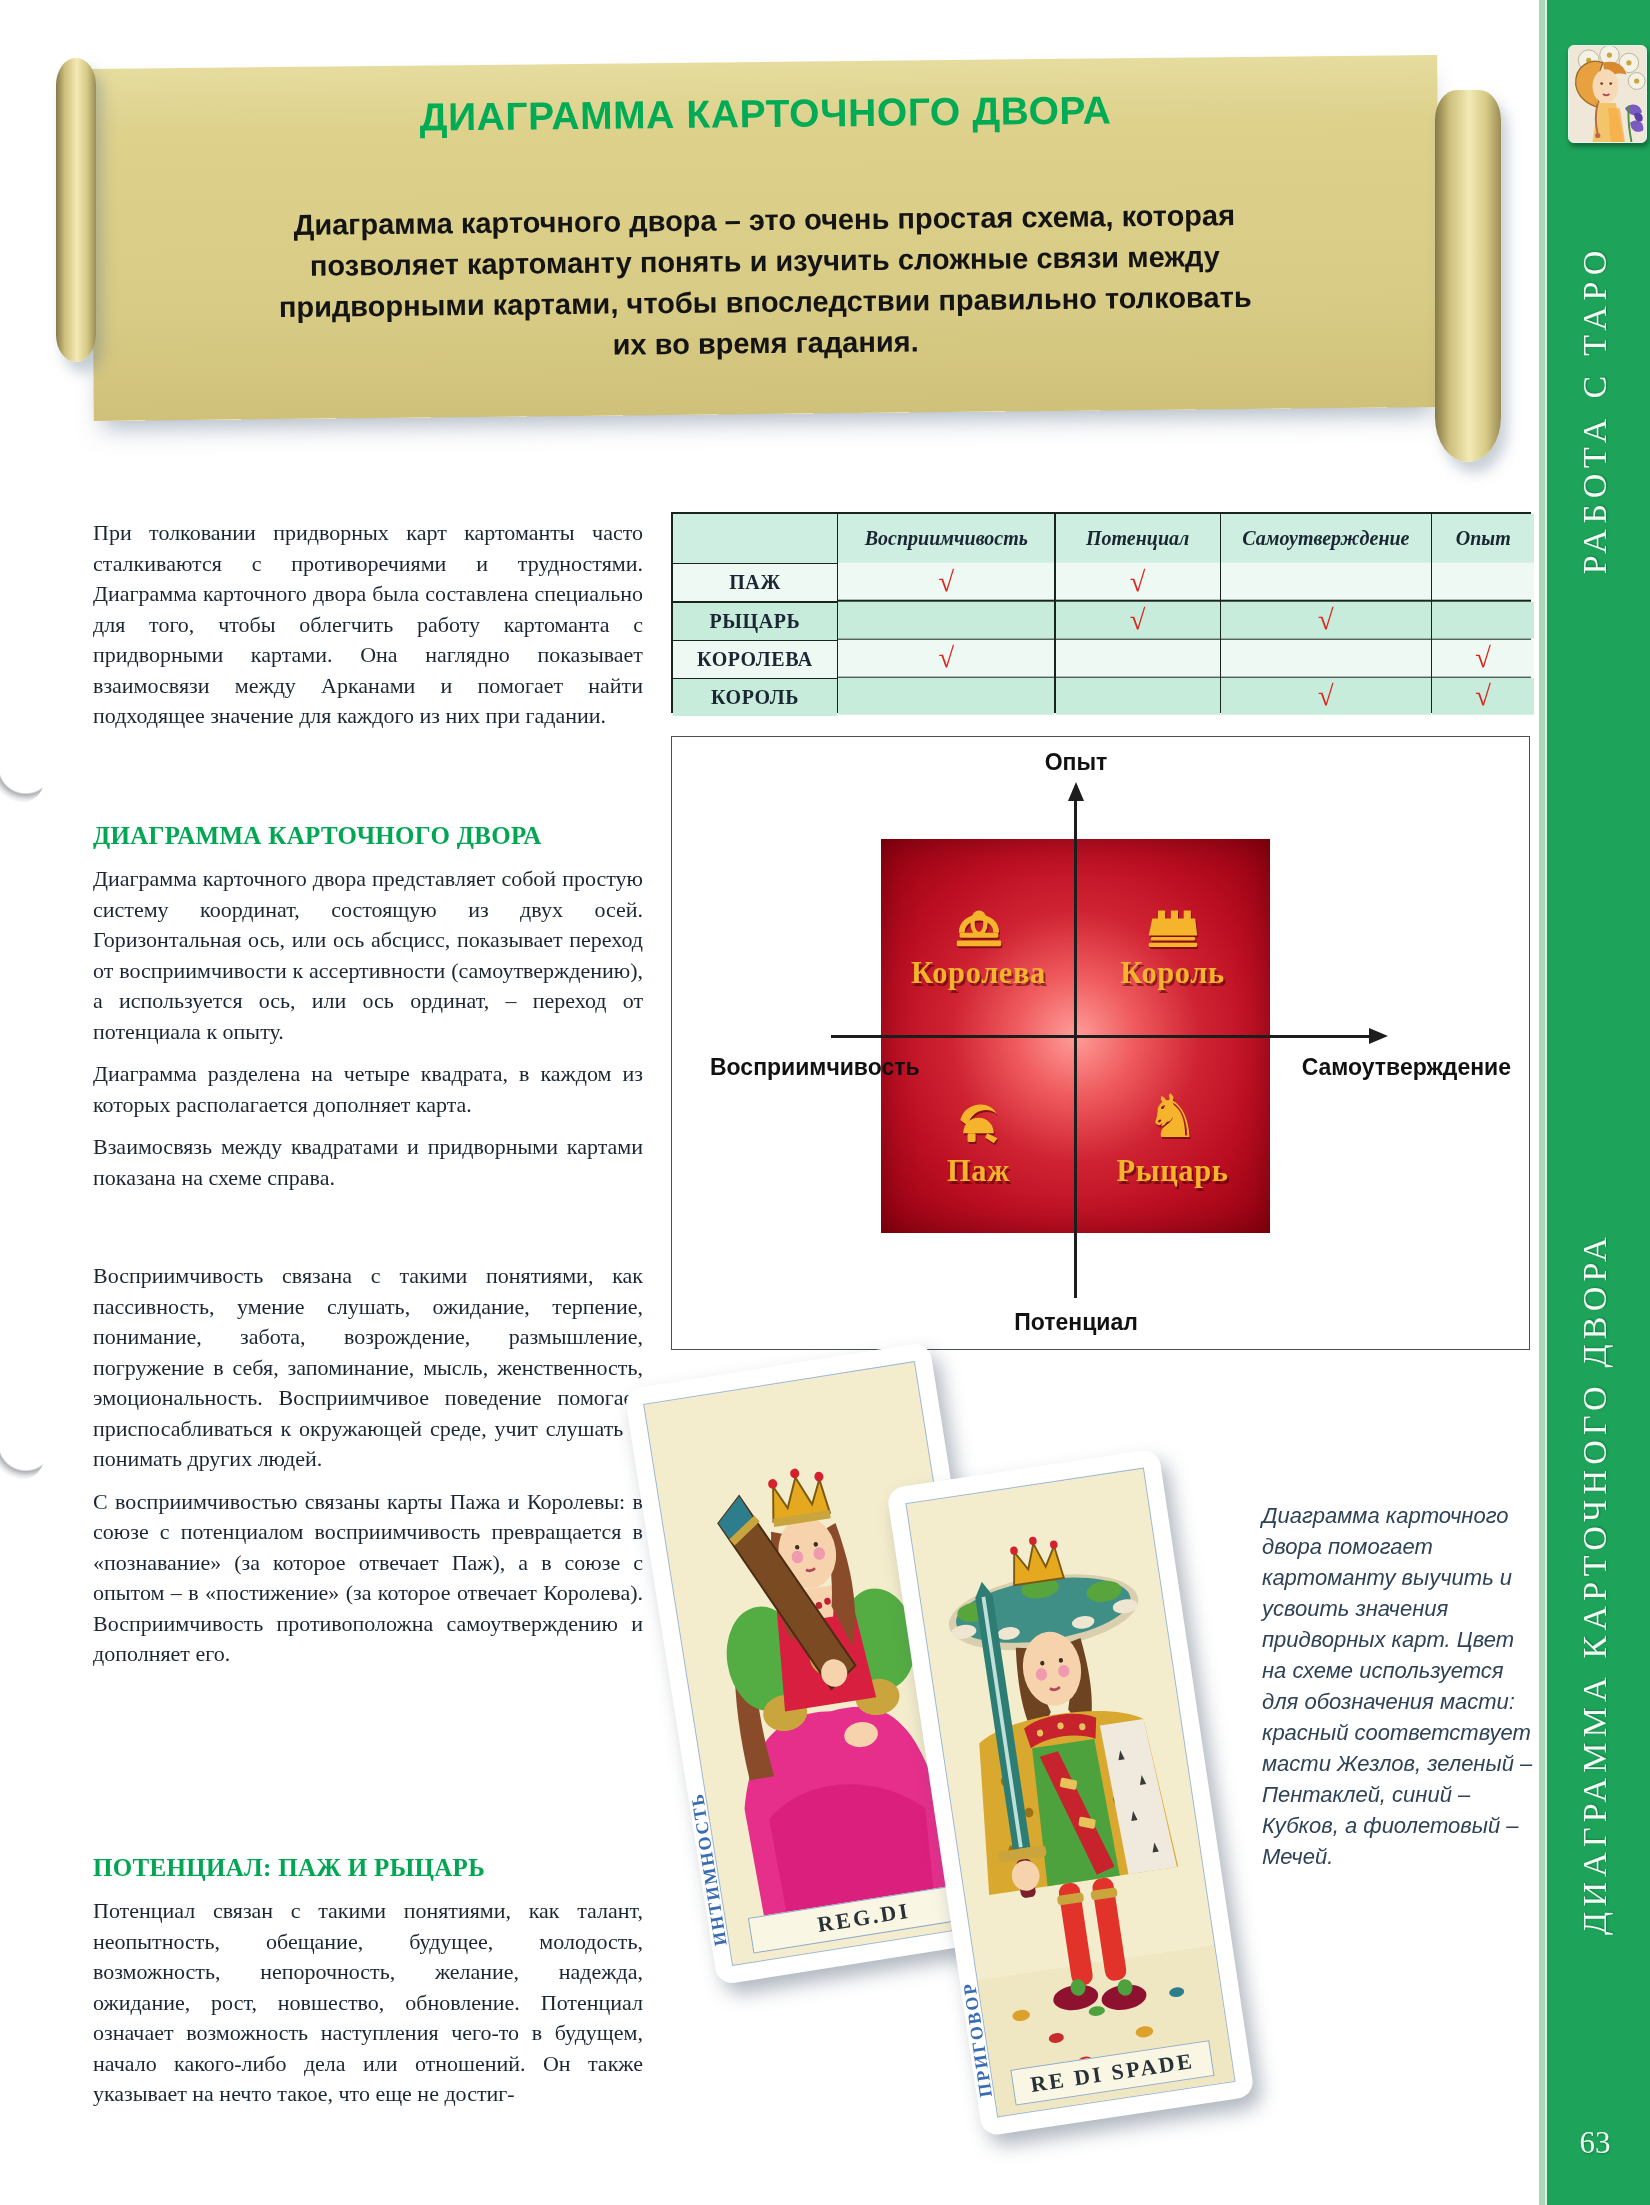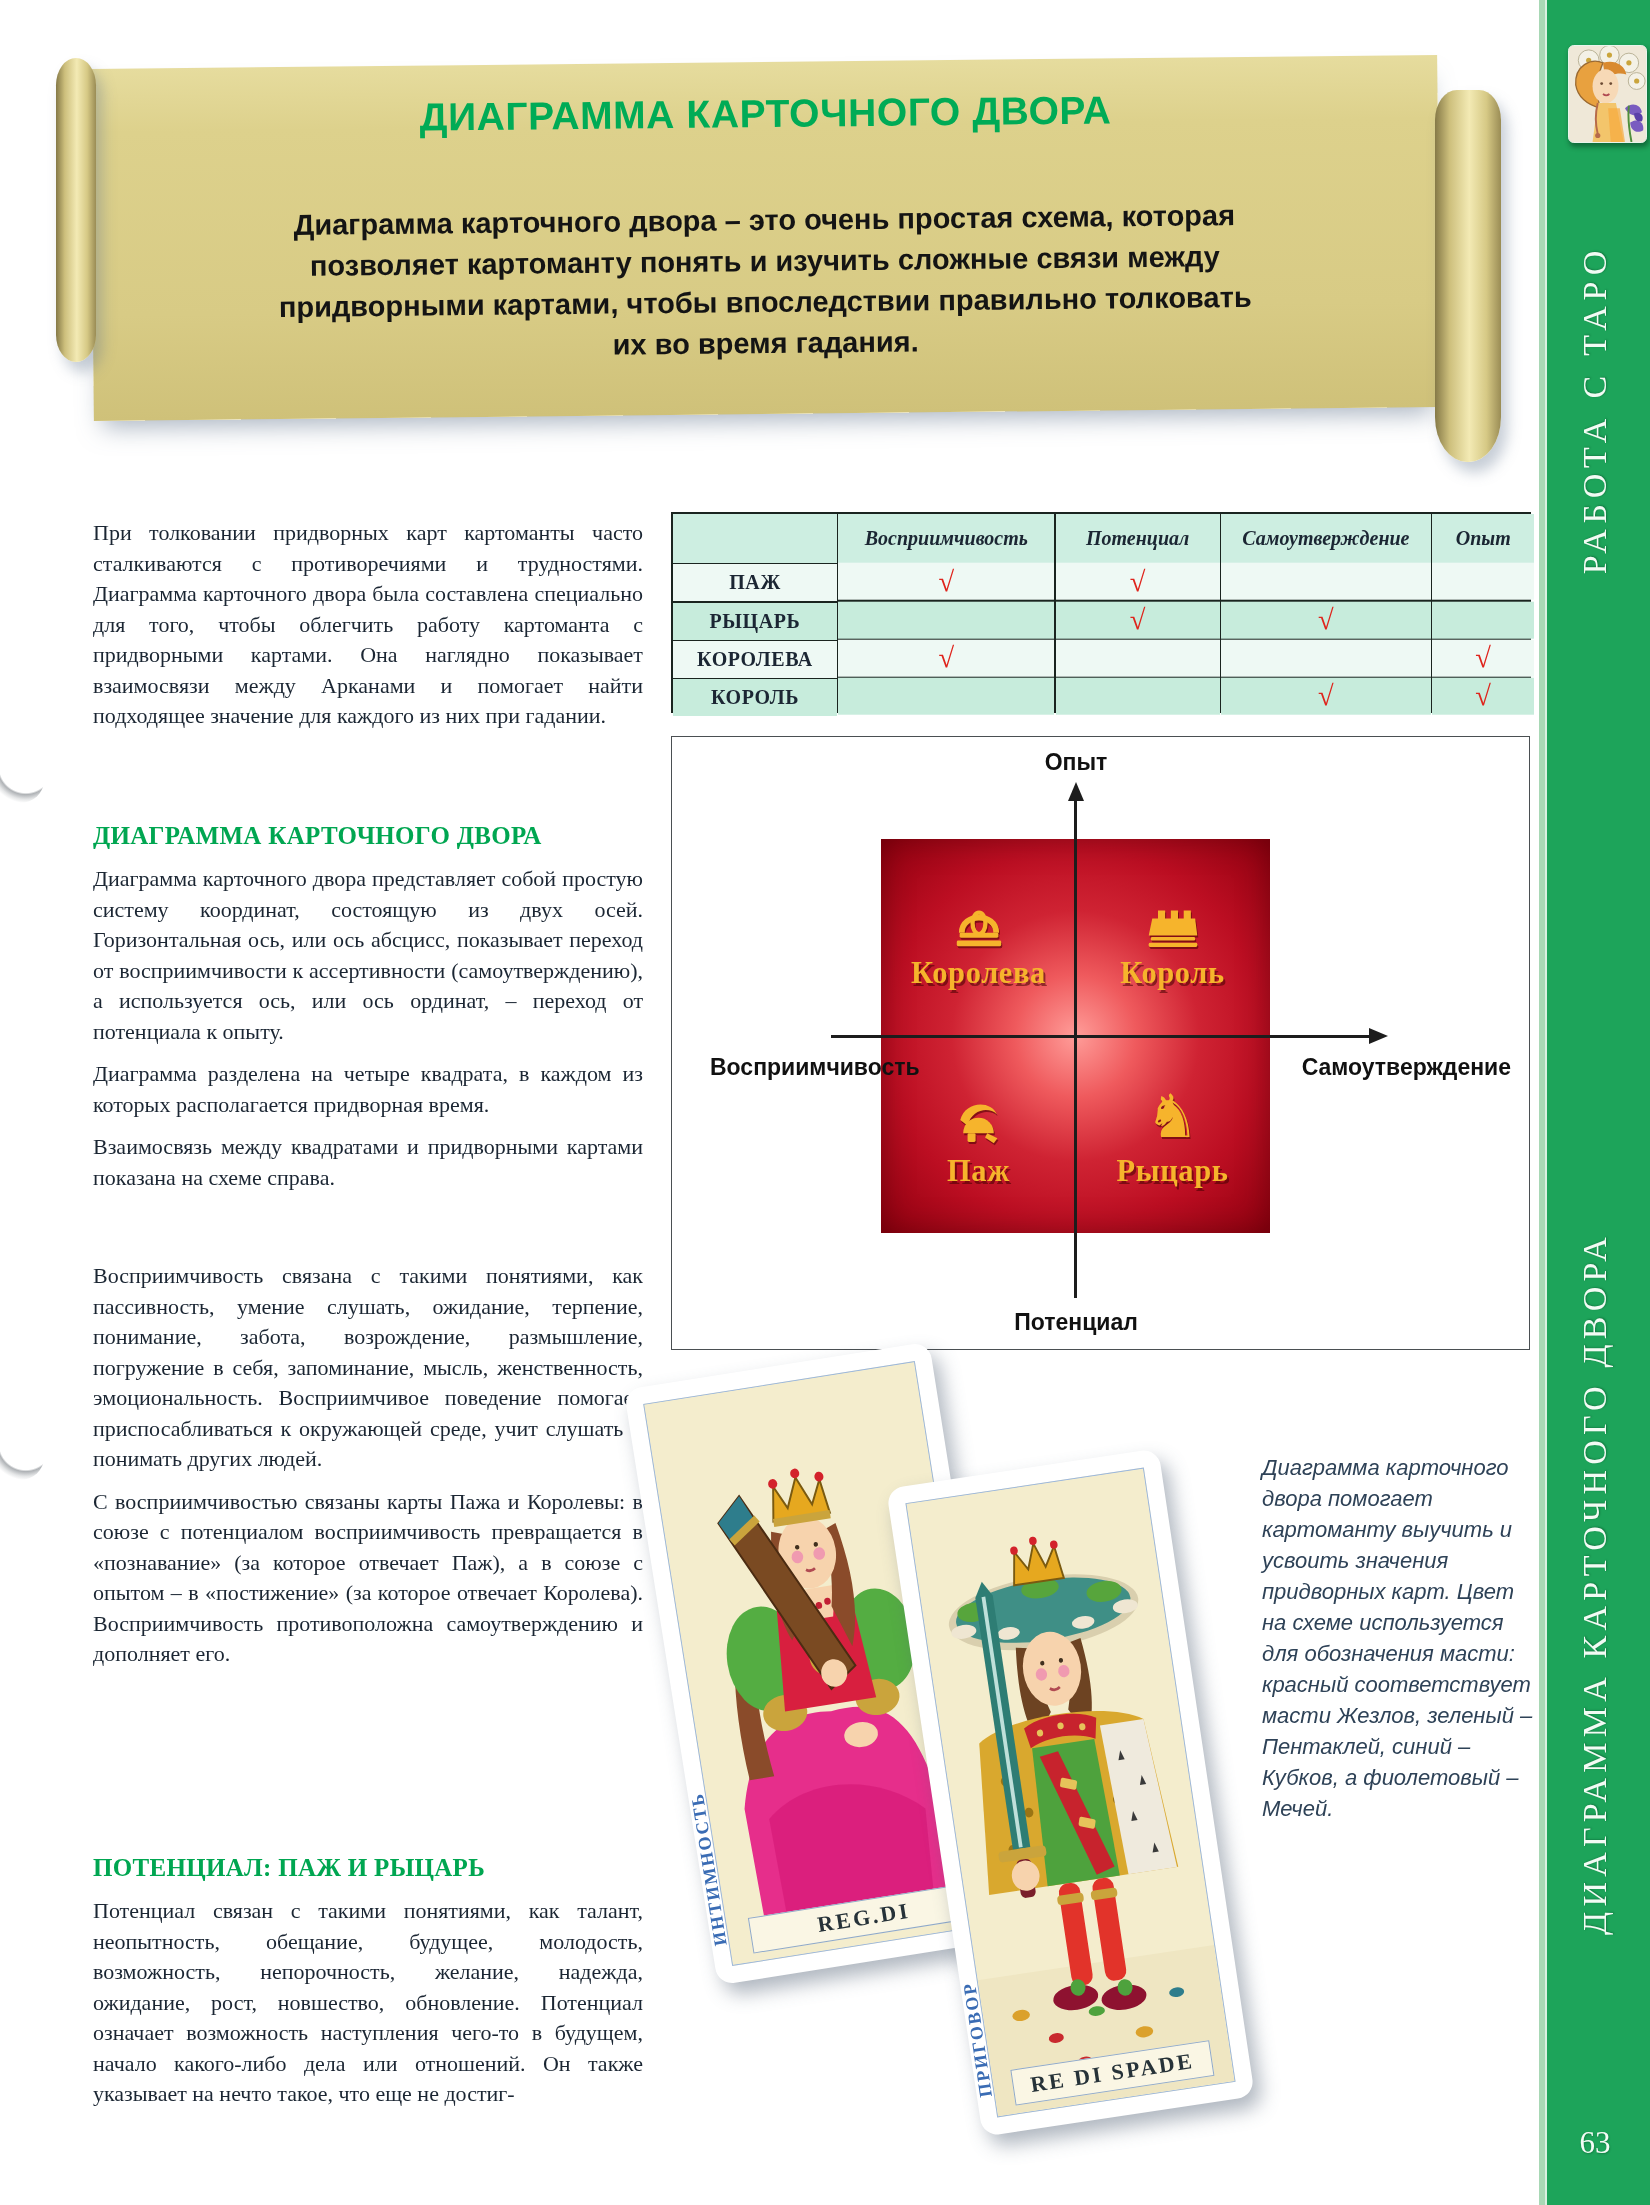--- a/index.html
+++ b/index.html
@@ -105,21 +105,21 @@
   .card-plate{position:absolute;left:8%;right:8%;bottom:7.8px;background:#faf6e4;border:1.3px solid #8fa9c9;
               text-align:center;font-family:"Liberation Serif",serif;font-weight:bold;letter-spacing:2.6px;
               font-size:22px;color:#263238;padding:3.9px 0;}
   .side-label{position:absolute;left:-1.3px;bottom:39px;writing-mode:vertical-rl;transform:rotate(180deg);
               font-family:"Liberation Serif",serif;font-weight:bold;font-size:18px;letter-spacing:1.9px;
               color:var(--card-label-blue);width:17px;text-align:left;}
 
   
   .caption{position:absolute;left:1262px;width:276px;font-family:"Liberation Sans",sans-serif;
            font-style:italic;font-size:22px;line-height:31px;color:var(--caption-ink);white-space:pre-line;}
-  .caption.c1{top:1452px;}
+  .caption.c1{top:1500px;}
   .caption.c2{top:1937px;}
 
   
   .curl{position:absolute;width:48px;height:45px;border-radius:50%;
         background:radial-gradient(circle at 62% 18%, transparent 56%, rgba(110,116,122,.55) 60%, rgba(150,156,160,.25) 70%, transparent 78%);}
   .curl.c1{left:-3.9px;top:758px;}
   .curl.c2{left:-3.9px;top:1435px;}
 </style>
 </head>
 <body>
@@ -132,21 +132,21 @@
   <div class="banner-title">ДИАГРАММА КАРТОЧНОГО ДВОРА</div>
   <div class="banner-text">Диаграмма карточного двора – это очень простая схема, которая позволяет картоманту понять и изучить сложные связи между придворными картами, чтобы впоследствии правильно толковать их во время гадания.</div>
 
   <div class="col intro">
     <p>При толковании придворных карт картоманты часто сталкиваются с противоречиями и трудностями. Диаграмма карточного двора была составлена специально для того, чтобы облегчить работу картоманта с придворными картами. Она наглядно показывает взаимосвязи между Арканами и помогает найти подходящее значение для каждого из них при гадании.</p>
   </div>
 
   <div class="col sec1">
     <p class="g-head">ДИАГРАММА КАРТОЧНОГО ДВОРА</p>
     <p>Диаграмма карточного двора представляет собой простую систему координат, состоящую из двух осей. Горизонтальная ось, или ось абсцисс, показывает переход от восприимчивости к ассертивности (самоутверждению), а используется ось, или ось ординат, – переход от потенциала к опыту.</p>
-    <p>Диаграмма разделена на четыре квадрата, в каждом из которых располагается придворная время.</p>
+    <p>Диаграмма разделена на четыре квадрата, в каждом из которых располагается дополняет карта.</p>
     <p>Взаимосвязь между квадратами и придворными картами показана на схеме справа.</p>
   </div>
 
   <div class="col sec2">
     <p>Восприимчивость связана с такими понятиями, как пассивность, умение слушать, ожидание, терпение, понимание, забота, возрождение, размышление, погружение в себя, запоминание, мысль, женственность, эмоциональность. Восприимчивое поведение помогает приспосабливаться к окружающей среде, учит слушать и понимать других людей.</p>
     <p>С восприимчивостью связаны карты Пажа и Королевы: в союзе с потенциалом восприимчивость превращается в «познавание» (за которое отвечает Паж), а в союзе с опытом – в «постижение» (за которое отвечает Королева). Восприимчивость противоположна самоутверждению и дополняет его.</p>
   </div>
 
   <div class="col sec3">
     <p class="g-head">ПОТЕНЦИАЛ: ПАЖ И РЫЦАРЬ</p>

